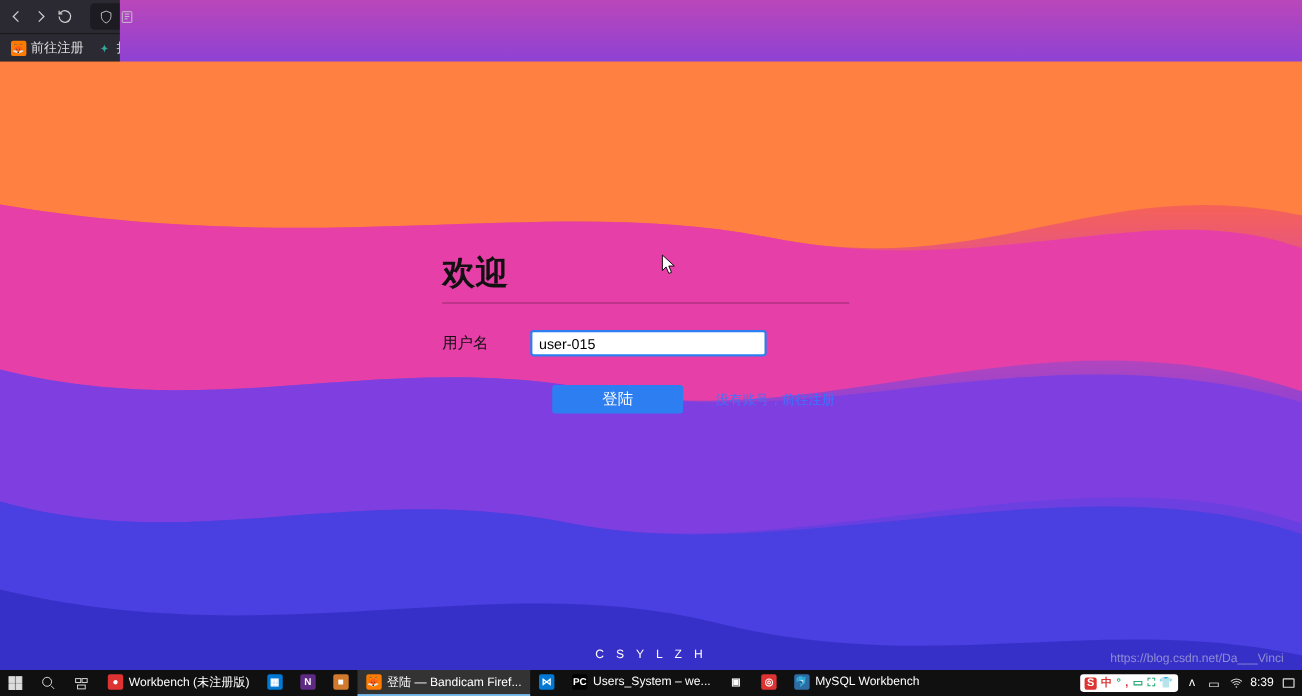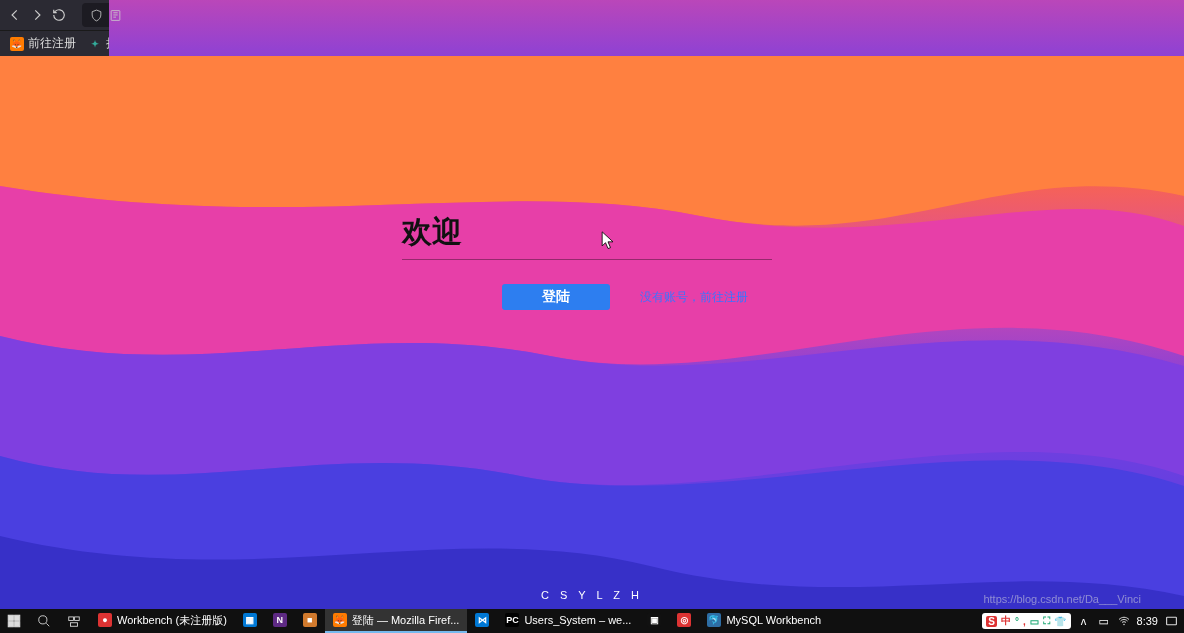--- a/index.html
+++ b/index.html
@@ -18,31 +18,31 @@
 .bookmark-bar { height: 26px; background: #2b2a33; border-top: 1px solid #1a1a1a; display:flex; align-items:center; padding: 0 6px; gap: 4px; color:#ddd; font-size:12px; }
 .bm { display:flex; align-items:center; gap:4px; padding: 2px 4px; border-radius:3px; cursor:pointer; white-space:nowrap; }
 .bm .folder { width:14px; height:12px; display:inline-block; }
 .bm .folder svg { width:14px; height:12px; fill:none; stroke:#ccc; stroke-width:1.5; }
 .bm .favicon { width:14px; height:14px; border-radius:2px; display:inline-flex; align-items:center; justify-content:center; font-size:9px; font-weight:bold; }
 
 
 .page { position: relative; width: 1184px; height: 553px; overflow:hidden; background: linear-gradient(180deg, #ff8a3d 0%, #ff6a3d 18%, #d94aa6 40%, #7a3fe0 62%, #4a3fe0 100%); }
 .page svg.waves { position:absolute; inset:0; width:100%; height:100%; }
 
-.login-card { position:absolute; left:50%; top:156px; transform:translateX(-50%); width:380px; }
+.login-card { position:absolute; left:50%; top:172px; transform:translateX(-50%); width:380px; }
 .login-title { font-size:30px; font-weight:600; color:#111; margin-bottom:6px; }
 .login-card hr { border:none; border-top:1px solid rgba(0,0,0,0.35); margin-bottom:24px; width:370px; }
 .form-row { display:flex; align-items:center; margin-bottom:26px; }
 .form-row label { width:60px; color:#111; font-size:14px; text-align:left; margin-right:20px; }
 .form-row input { width:215px; height:24px; border:2px solid #2d7ef0; border-radius:3px; padding:2px 6px; font-size:13px; outline:none; background:#fff; }
 .action-row { display:flex; align-items:center; gap:30px; margin-left:100px; }
-.login-btn { width:108px; height:26px; background:#2d7ef0; color:#fff; border:none; border-radius:3px; font-size:14px; font-weight:bold; cursor:pointer; }
+.login-btn { width:119px; height:26px; background:#2d7ef0; color:#fff; border:none; border-radius:3px; font-size:14px; font-weight:normal; cursor:pointer; }
 .register-link { color:#3a74ff; font-size:12px; text-decoration:none; }
 .footer-text { position:absolute; bottom:8px; left:50%; transform:translateX(-50%); color:#fff; font-size:11px; letter-spacing:4px; }
-.url-watermark { position:absolute; right:43px; bottom:4px; color:rgba(200,200,220,0.6); font-size:11px; }
+.url-watermark { position:absolute; right:17px; bottom:4px; color:rgba(200,200,220,0.6); font-size:11px; }
 
 
 .taskbar { height: 24px; background:#101010; display:flex; align-items:center; color:#fff; font-size:11px; gap:2px; padding-right:6px; }
 .tb-btn { width:28px; height:24px; display:flex; align-items:center; justify-content:center; cursor:pointer; }
 .tb-btn svg { width:14px; height:14px; stroke:#ddd; fill:none; stroke-width:1.5; }
 .tb-app { display:flex; align-items:center; gap:5px; padding:0 8px; height:24px; cursor:pointer; white-space:nowrap; border-bottom:2px solid transparent; }
 .tb-app.active { background:#333; border-bottom:2px solid #76b9ed; }
 .tb-app .app-icon { width:14px; height:14px; border-radius:2px; display:inline-flex; align-items:center; justify-content:center; font-size:9px; font-weight:bold; }
 .tb-right { margin-left:auto; display:flex; align-items:center; gap:6px; }
 .tray-badge { display:flex; align-items:center; gap:4px; background:#fff; color:#d33; padding:1px 4px; border-radius:3px; font-size:10px; font-weight:bold; }
@@ -171,20 +171,24 @@
     <path d="M0,0 L1184,0 L1184,140 C1000,100 900,200 700,160 C500,120 300,180 0,130 Z" fill="#ff8040"></path>
     <path d="M0,130 C300,180 500,120 700,160 C900,200 1050,120 1184,170 L1184,300 C950,220 750,340 550,300 C350,260 200,330 0,280 Z" fill="#e73fa8"></path>
     <path d="M0,280 C200,330 350,260 550,300 C750,340 950,240 1184,310 L1184,420 C980,350 720,460 520,420 C320,380 180,450 0,400 Z" fill="#7f3fe0"></path>
     <path d="M0,400 C180,450 320,380 520,420 C720,460 980,360 1184,430 L1184,553 L0,553 Z" fill="#4a3fe0"></path>
     <path d="M0,480 C250,540 450,460 650,510 C850,560 1000,500 1184,540 L1184,553 L0,553 Z" fill="#3730c8"></path>
   </svg>
 
   <div class="login-card">
     <div class="login-title">欢迎</div>
     <hr>
+    <div class="form-row">
+      <label>用户名</label>
+      <input type="text" value="user-015" style="">
+    </div>
     <div class="action-row">
       <button class="login-btn">登陆</button>
       <a href="#" class="register-link">没有账号，前往注册</a>
     </div>
   </div>
 
   <div class="footer-text">C S Y L Z H</div>
   <div class="url-watermark">https://blog.csdn.net/Da___Vinci</div>
 
   <svg class="cursor" style="left:601px;top:175px;" viewBox="0 0 16 24">
@@ -223,21 +227,21 @@
         <span class="app-icon" style="background:#0078d4;color:#fff;">▦</span>
       </div>
       <div class="tb-app">
         <span class="app-icon" style="background:#5e2a84;color:#fff;">N</span>
       </div>
       <div class="tb-app">
         <span class="app-icon" style="background:#d17a2d;color:#fff;">■</span>
       </div>
       <div class="tb-app active">
         <span class="app-icon" style="background:#ff7b00;color:#fff;">🦊</span>
-        <span>登陆 — Mozilla Firef...</span>
+        <span>登陆 — Bandicam Firef...</span>
       </div>
       <div class="tb-app">
         <span class="app-icon" style="background:#0078d4;color:#fff;">⋈</span>
       </div>
       <div class="tb-app">
         <span class="app-icon" style="background:#000;color:#fff;text-align:right;">PC</span>
         <span>Users_System – we...</span>
       </div>
       <div class="tb-app">
         <span class="app-icon" style="background:#111;color:#fff;">▣</span>

